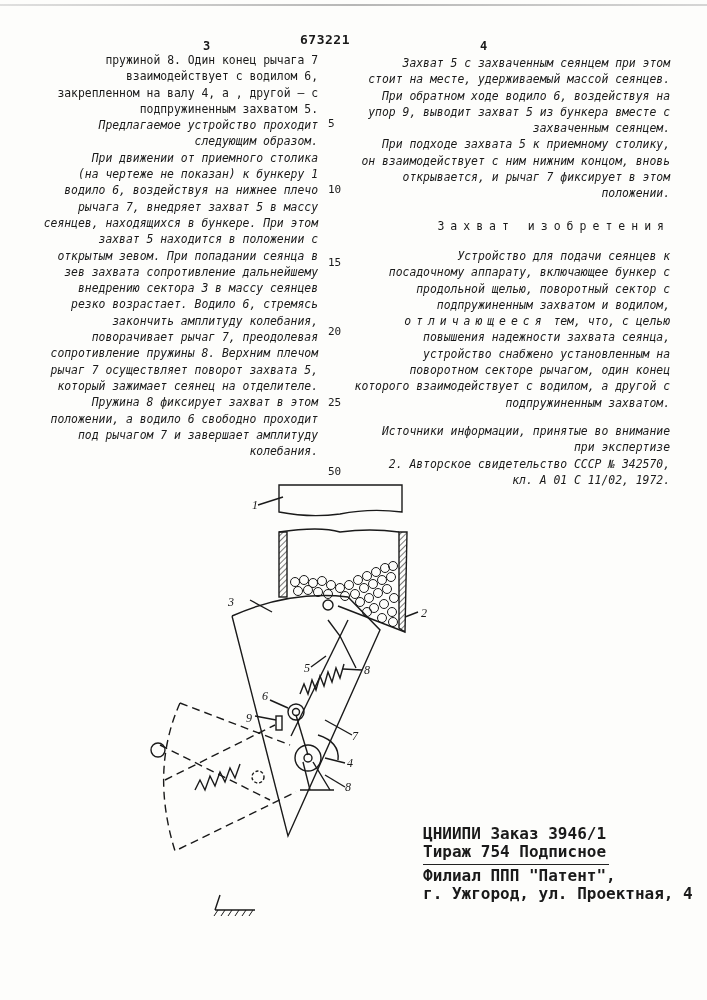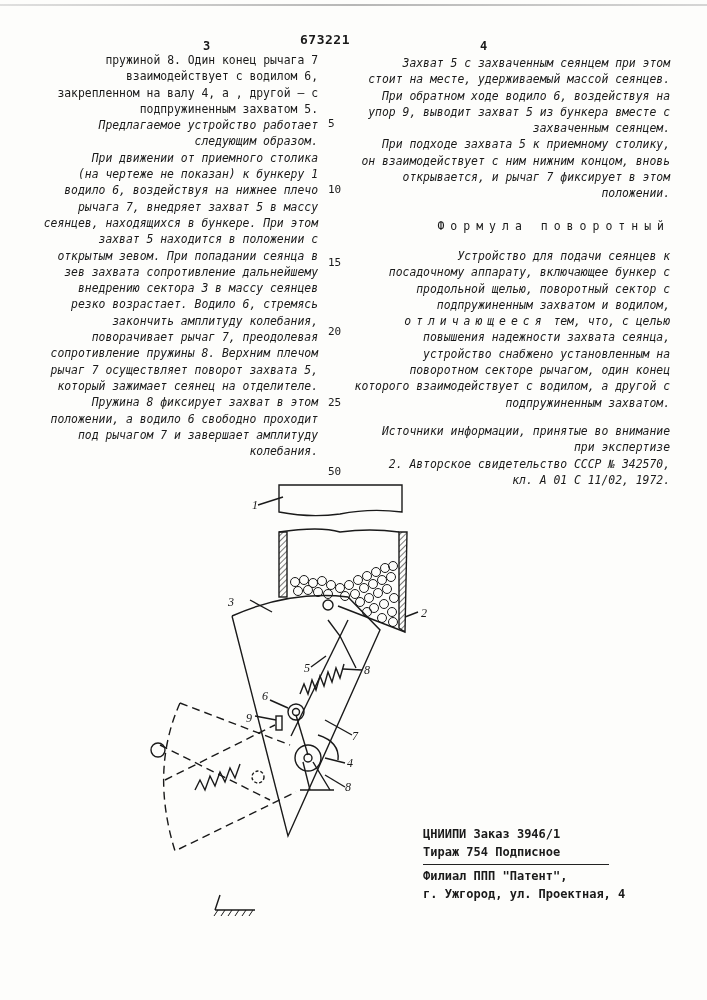--- a/index.html
+++ b/index.html
@@ -10,49 +10,49 @@
   .colnum { position:absolute; top:39px; font-size:12px; font-weight:bold; }
   .col { position:absolute; font-size:11.4px; line-height:16.3px; }
   .col p { margin:0;text-align:right; }
   .ind { text-indent:28px;font-style:italic; }
   #left { left:38px; top:52px; width:280px; }
   #right { left:350px; top:55px; width:320px; }
   .heading { letter-spacing:6px; margin:16px 0 14px 8px !important; font-size:11.5px; }
   .spaced { letter-spacing:5px; }
   .linenum { position:absolute; font-size:11px; left:328px; }
   .gap { height:12px; }
-  .imprint { position:absolute; left:423px; top:825px; font-size:12px; line-height:18px; font-weight:bold; }
+  .imprint { position:absolute; left:423px; top:825px; font-size:16px; line-height:18px; font-weight:bold; }
   .imprint .rule { border-top:1.3px solid #222; width:186px; margin:3px 0 2px 0; }
   svg#fig { position:absolute; left:0; top:0; }
 </style>
 </head>
 <body>
 
 <div class="topline"></div>
 <div class="pnum">673221</div>
 <div class="colnum" style="left:203px">3</div>
 <div class="colnum" style="left:480px">4</div>
 
 <div class="col" id="left">
   <p>пружиной 8. Один конец рычага 7 взаимодействует с водилом 6, закрепленном на валу 4, а , другой – с подпружиненным захватом 5.</p>
-  <p class="ind">Предлагаемое устройство работает следующим образом.</p>
+  <p class="ind">Предлагаемое устройство проходит следующим образом.</p>
   <p class="ind">При движении от приемного столика (на чертеже не показан) к бункеру 1 водило 6, воздействуя на нижнее плечо рычага 7, внедряет захват 5 в массу сеянцев, находящихся в бункере. При этом захват 5 находится в положении с открытым зевом. При попадании сеянца в зев захвата сопротивление дальнейшему внедрению сектора 3 в массу сеянцев резко возрастает. Водило 6, стремясь закончить амплитуду колебания, поворачивает рычаг 7, преодолевая сопротивление пружины 8. Верхним плечом рычаг 7 осуществляет поворот захвата 5, который зажимает сеянец на отделителе. Пружина 8 фиксирует захват в этом положении, а водило 6 свободно проходит под рычагом 7 и завершает амплитуду колебания.</p>
 </div>
 
 <div class="linenum" style="top:117px">5</div>
 <div class="linenum" style="top:183px">10</div>
 <div class="linenum" style="top:256px">15</div>
 <div class="linenum" style="top:325px">20</div>
 <div class="linenum" style="top:396px">25</div>
 <div class="linenum" style="top:465px">50</div>
 
 <div class="col" id="right">
   <p class="ind">Захват 5 с захваченным сеянцем при этом стоит на месте, удерживаемый массой сеянцев. При обратном ходе водило 6, воздействуя на упор 9, выводит захват 5 из бункера вместе с захваченным сеянцем.</p>
   <p class="ind">При подходе захвата 5 к приемному столику, он взаимодействует с ним нижним концом, вновь открывается, и рычаг 7 фиксирует в этом положении.</p>
-  <p class="heading">Формула поворотный</p>
+  <p class="heading">Захват изобретения</p>
   <p class="ind"><span>Устройство для подачи сеянцев к посадочному аппарату, включающее бункер с продольной щелью, поворотный сектор с подпружиненным захватом и водилом,</span> <span class="spaced">отличающееся</span> <span>тем, что, с целью повышения надежности захвата сеянца, устройство снабжено установленным на поворотном секторе рычагом, один конец которого взаимодействует с водилом, а другой с подпружиненным захватом.</span></p>
   <div class="gap"></div>
   <p class="ind">Источники информации, принятые во внимание при экспертизе</p>
   <p class="ind">2. Авторское свидетельство СССР № 342570, кл. А 01 С 11/02, 1972.</p>
 </div>
 
 <svg id="fig" width="707" height="1000" font-family="Liberation Serif, serif" font-style="italic" font-size="12">
   <defs>
     <pattern id="hatch" width="4" height="4" patternUnits="userSpaceOnUse" patternTransform="rotate(45)">
       <line x1="0" y1="0" x2="0" y2="4" stroke="#222" stroke-width="1.2"></line>

